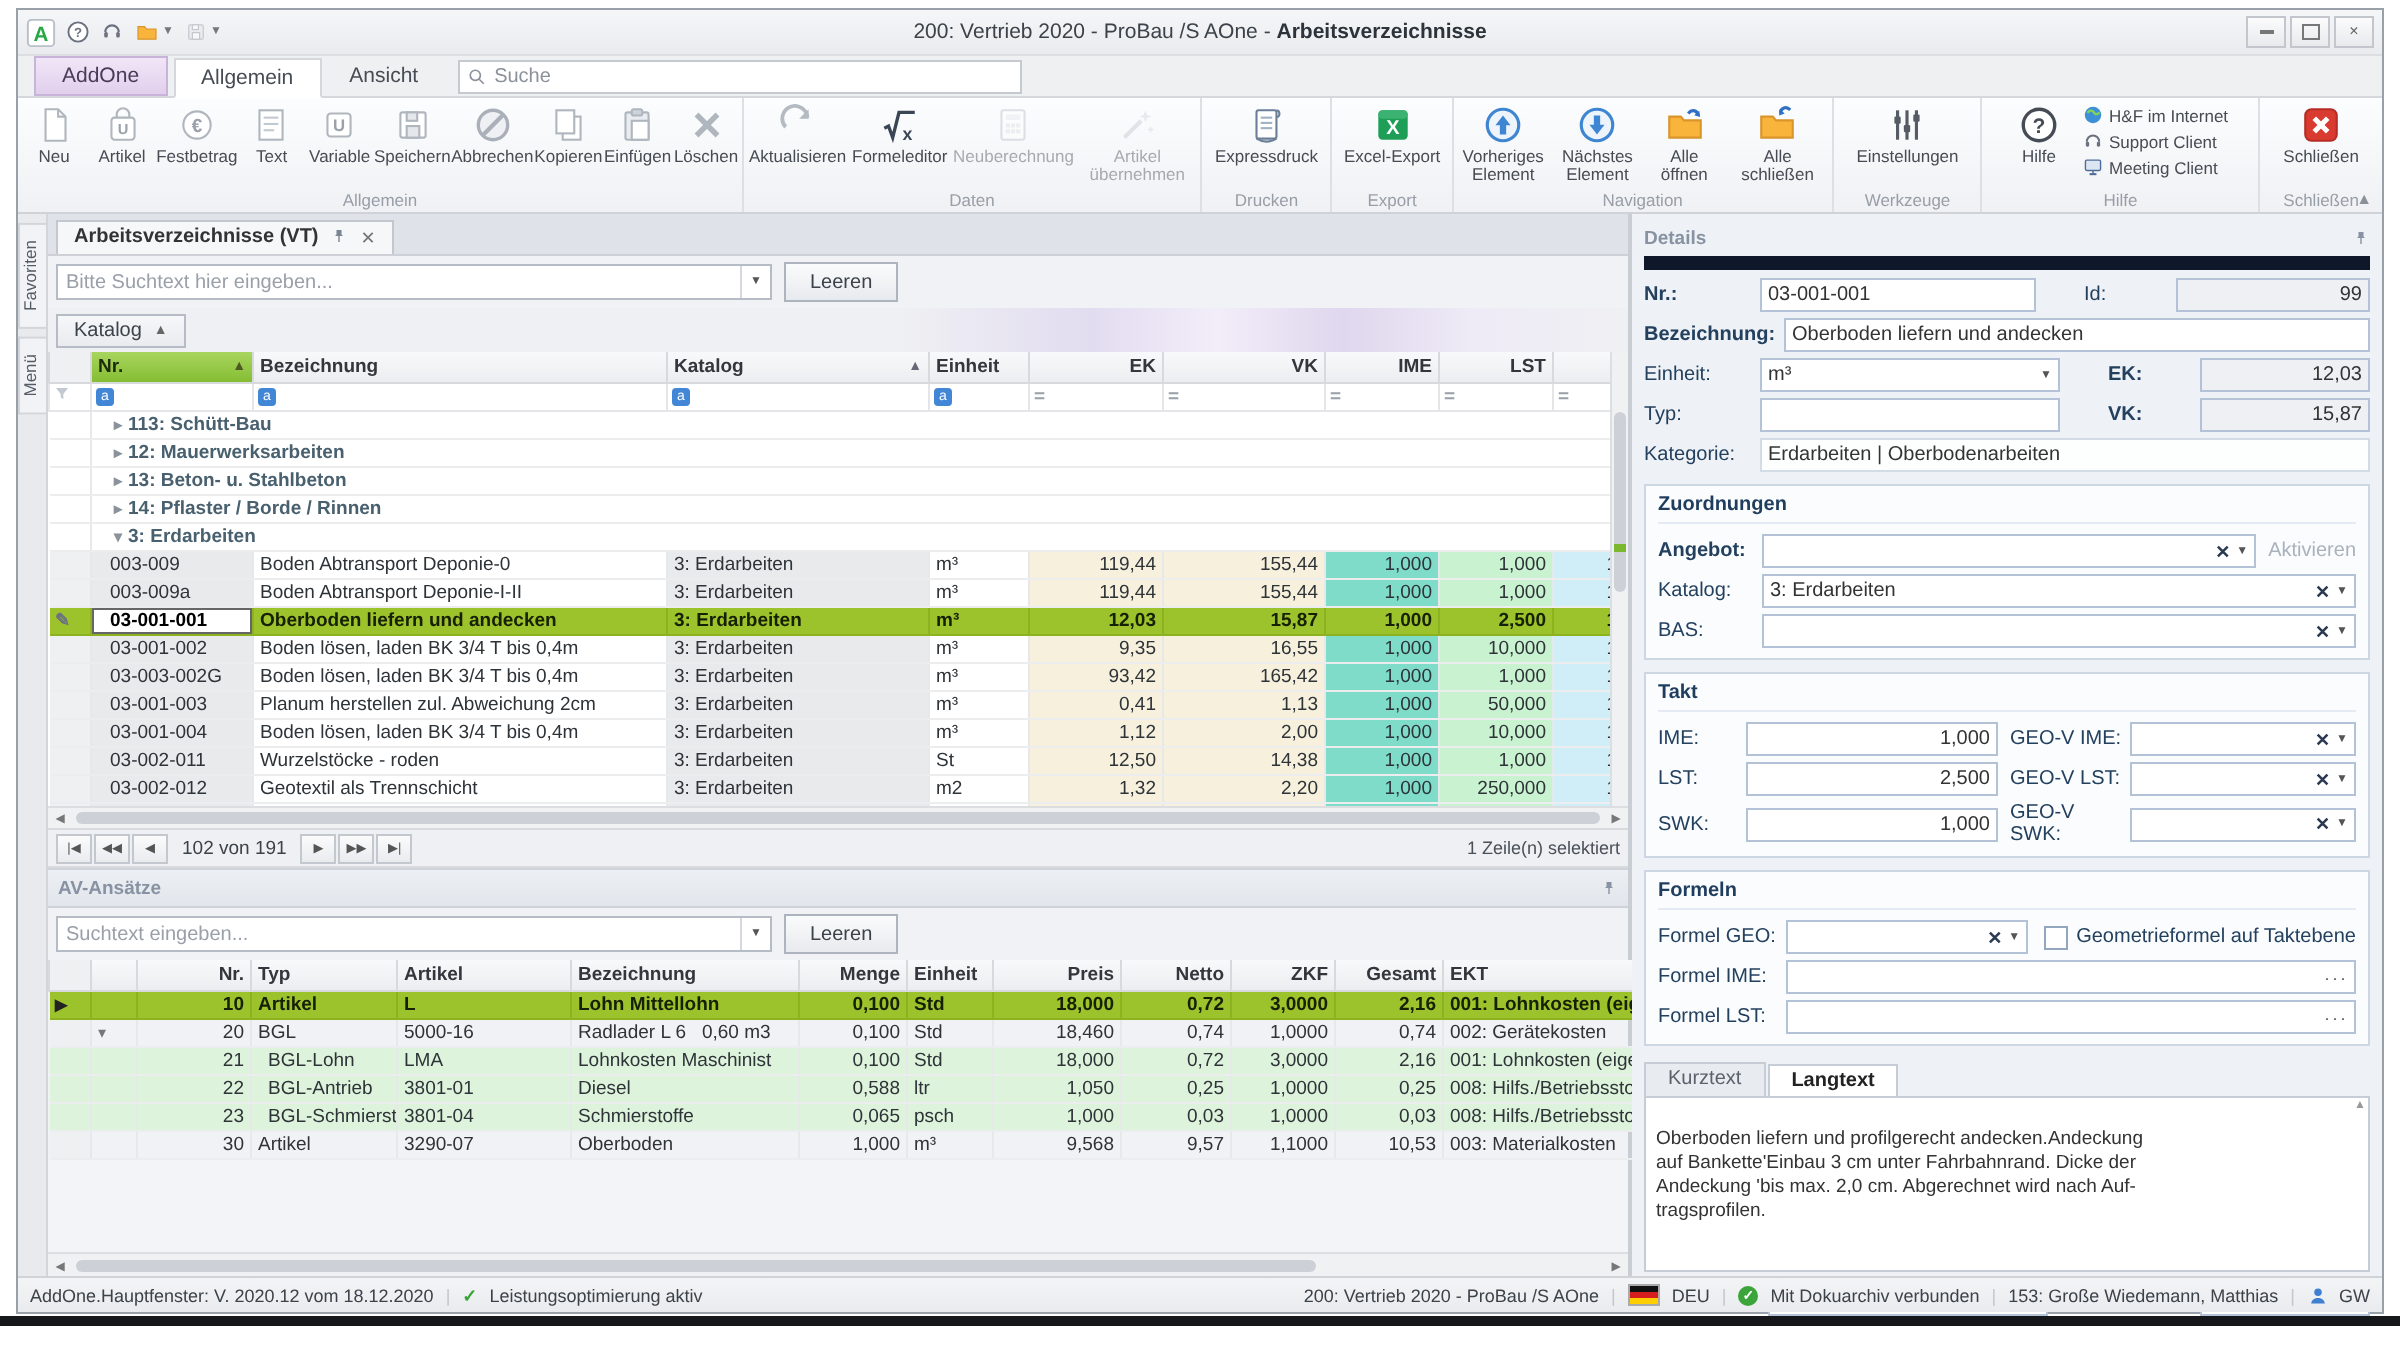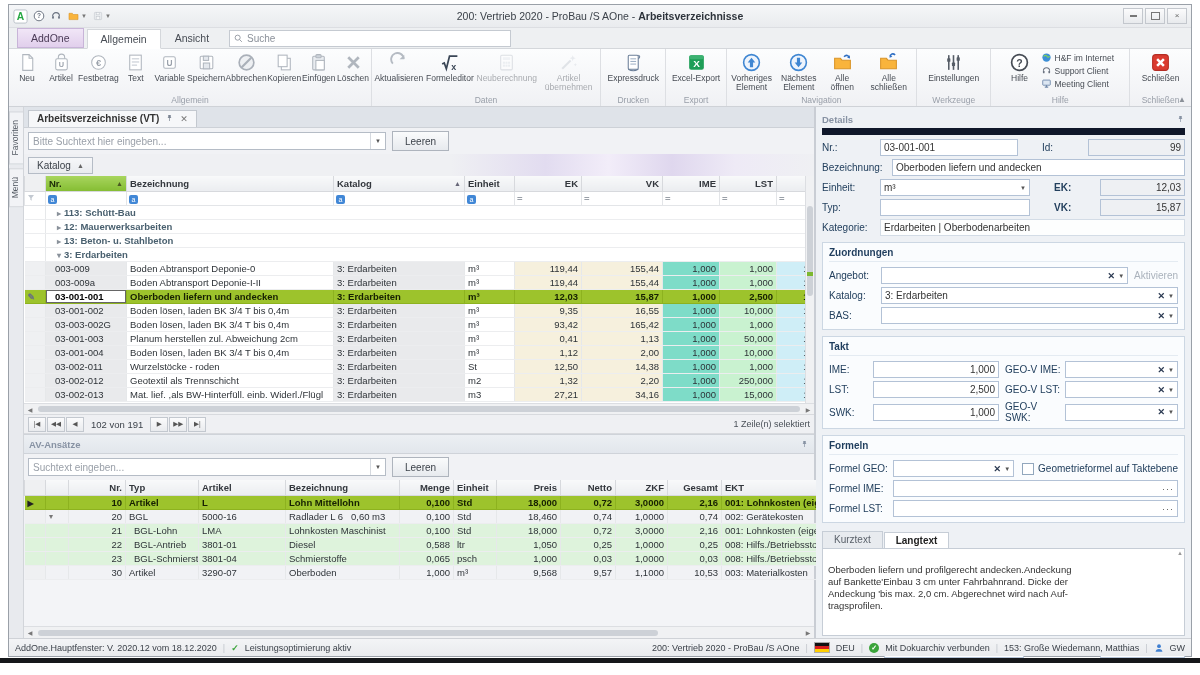--- a/index.html
+++ b/index.html
@@ -132,21 +132,21 @@
   tr.avrow.tint td{background:#def3dc}
   tr.avrow.sel td{background:#9dc32c;font-weight:bold;color:#162002;border-color:#8db21f}
   .marker{color:#222;font-size:8px}
   .filler{flex:1;background:#f3f4f7}
 
   
   .dhdr{height:18px;display:flex;align-items:center;font-weight:bold;color:#8792a3;font-size:9.5px;
         border-bottom:7px solid #0f172a;margin-bottom:4px;flex:0 0 auto}
   .frowd{display:flex;align-items:center;margin-bottom:3px;flex:0 0 auto}
   .lbl{width:58px;color:#23405e;flex:0 0 auto}
-  .lbl.b{font-weight:normal}
+  .lbl.b{font-weight:bold}
   .lbl2{width:46px;margin-left:24px;color:#23405e;font-weight:bold;flex:0 0 auto}
   .inp{height:15px;border:1px solid #b3c2d6;background:#fff;display:flex;align-items:center;padding:0 3px;min-width:0}
   .inp.grow{flex:1}
   .inp.w130{width:130px}
   .inp.rd{background:#eef0f3;justify-content:flex-end}
   .inp .icx{margin-left:auto;display:flex;align-items:center;gap:3px;color:#2b3a52;flex:0 0 auto}
   .icx .x{font-weight:bold;font-size:9px}
   .icx .dd{font-size:6px;color:#555}
   .icx .dots{font-size:9px;color:#555;letter-spacing:1px}
   .gbox{border:1px solid #ccd7e3;background:#fafcfe;margin:3px 0;padding:2px 6px 5px;flex:0 0 auto}
@@ -578,20 +578,24 @@
                   <td class="c-sel"></td>
                   <td colspan="10"><span class="tri">▸</span>113: Schütt-Bau</td>
                 </tr>
                 <tr class="grow">
                   <td class="c-sel"></td>
                   <td colspan="10"><span class="tri">▸</span>12: Mauerwerksarbeiten</td>
                 </tr>
                 <tr class="grow">
                   <td class="c-sel"></td>
                   <td colspan="10"><span class="tri">▸</span>13: Beton- u. Stahlbeton</td>
+                </tr>
+                <tr class="grow">
+                  <td class="c-sel"></td>
+                  <td colspan="10"><span class="tri">▸</span>14: Pflaster / Borde / Rinnen</td>
                 </tr>
                 <tr class="grow">
                   <td class="c-sel"></td>
                   <td colspan="10"><span class="tri">▾</span>3: Erdarbeiten</td>
                 </tr>
                 <tr class="mrow">
                   <td class="c-sel"></td>
                   <td class="c-nr" style="padding-left: 9px;">003-009</td>
                   <td class="c-bez">Boden Abtransport Deponie-0</td>
                   <td class="c-kat">3: Erdarbeiten</td>

